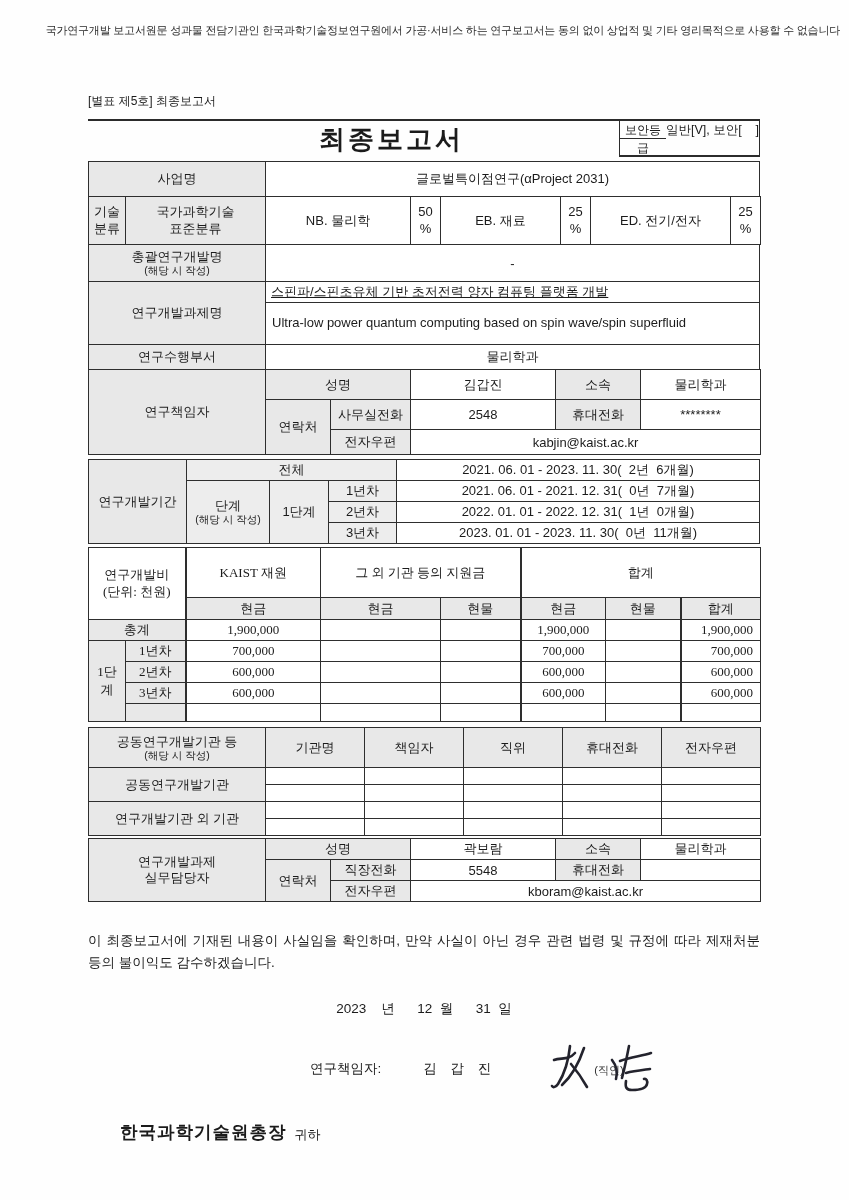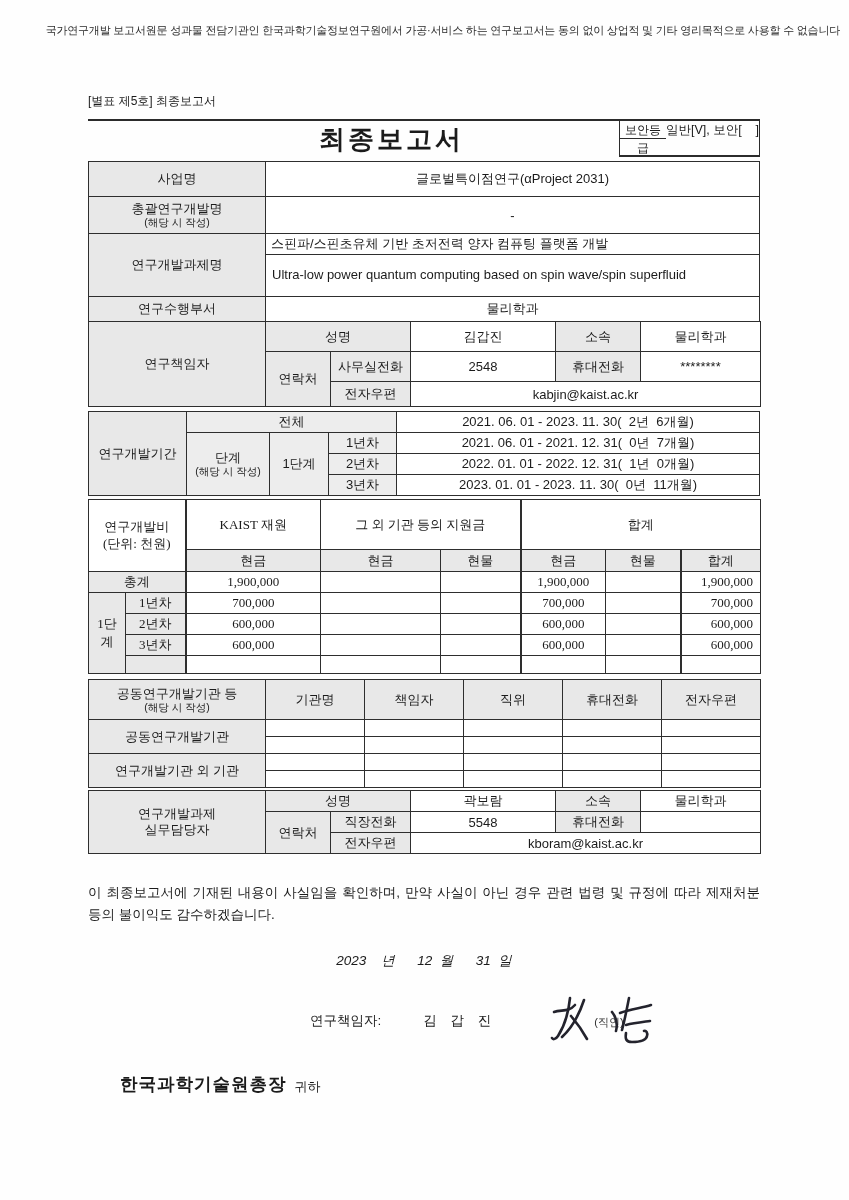--- a/index.html
+++ b/index.html
@@ -26,32 +26,32 @@
   
   table.t { border-collapse: collapse; table-layout: fixed; width: 672px; margin-top: -1px; }
   table.t td { border: 1px solid #2e2e2e; font-size: 13px; text-align: center; vertical-align: middle; padding: 1px 3px; overflow: hidden; }
   td.lbl  { background: #e8e8e8; }
   td.lbl2 { background: #ededed; }
   td.val  { background: #ffffff; }
   .preline { white-space: pre-line; line-height: 1.25; }
   .pre { white-space: pre; }
   .small { font-size: 10.5px; display: block; line-height: 1.1; }
   .lblmain { display: block; line-height: 1.25; }
-  .left { text-align: left !important; padding-left: 5px !important; }
+  .left { text-align: left !important; padding-left: 5px !important; text-decoration: underline; }
   .just { text-align: justify !important; padding: 2px 6px !important; line-height: 1.55; }
   .bthick { border-left-width: 2px !important; }
   .numR { text-align: right !important; padding-right: 7px !important; }
   .gap4 { margin-top: 4px !important; }
   .gap3 { margin-top: 3px !important; font-family: Liberation Serif, serif; }
   .gap5 { margin-top: 5px !important; }
   .gap2 { margin-top: 2px !important; }
 
   
   .declaration { margin-top: 28px; font-size: 13.5px; line-height: 1.6; text-align: justify; word-break: keep-all; }
-  .date-line { margin-top: 27px; text-align: center; font-size: 13.5px; white-space: pre; font-style: italic; }
+  .date-line { margin-top: 27px; text-align: center; font-size: 13.5px; white-space: pre; }
   .sign-row { margin-top: 30px; margin-left: 222px; display: flex; align-items: center; font-size: 13.5px; }
   .sign-name { margin-left: 42px; letter-spacing: 5px; }
   .seal-wrap { position: relative; display: inline-block; width: 130px; height: 42px; margin-left: 50px; }
   .seal-text { position: absolute; left: 48px; top: 15px; font-size: 11px; color: #2e2e2e; }
   .signature-svg { position: absolute; left: 0; top: -8px; }
   .recipient-row { margin-top: 30px; margin-left: 32px; display: flex; align-items: flex-end; }
   .recipient { font-size: 17.5px; font-weight: bold; letter-spacing: 1px; }
   .recipient-suffix { font-size: 13px; margin-left: 8px; }
 </style>
 </head>
@@ -81,20 +81,49 @@
           <col>
         </colgroup>
       <tbody>
           <tr style="height:35px">
         <td class="lbl">사업명</td>
         <td class="val">글로벌특이점연구(αProject 2031)</td>
       </tr>
     </tbody>
       </table>
 
+    <table class="t">
+      <colgroup>
+        <col style="width:37px">
+          <col style="width:140px">
+          <col style="width:145px">
+          <col style="width:30px">
+        <col style="width:120px">
+          <col style="width:30px">
+          <col style="width:140px">
+          <col style="width:30px">
+      </colgroup>
+      <tbody>
+          <tr style="height:48px">
+        <td class="lbl preline">기술
+분류</td>
+        <td class="lbl preline">국가과학기술
+표준분류</td>
+        <td class="val">NB. 물리학</td>
+        <td class="val preline">50
+%</td>
+        <td class="val">EB. 재료</td>
+        <td class="val preline">25
+%</td>
+        <td class="val">ED. 전기/전자</td>
+        <td class="val preline">25
+%</td>
+      </tr>
+    </tbody>
+      </table>
 
     <table class="t">
       <colgroup>
           <col style="width:177px">
           <col>
         </colgroup>
       <tbody>
           <tr style="height:37px">
         <td class="lbl">
           <span class="lblmain">총괄연구개발명</span>

